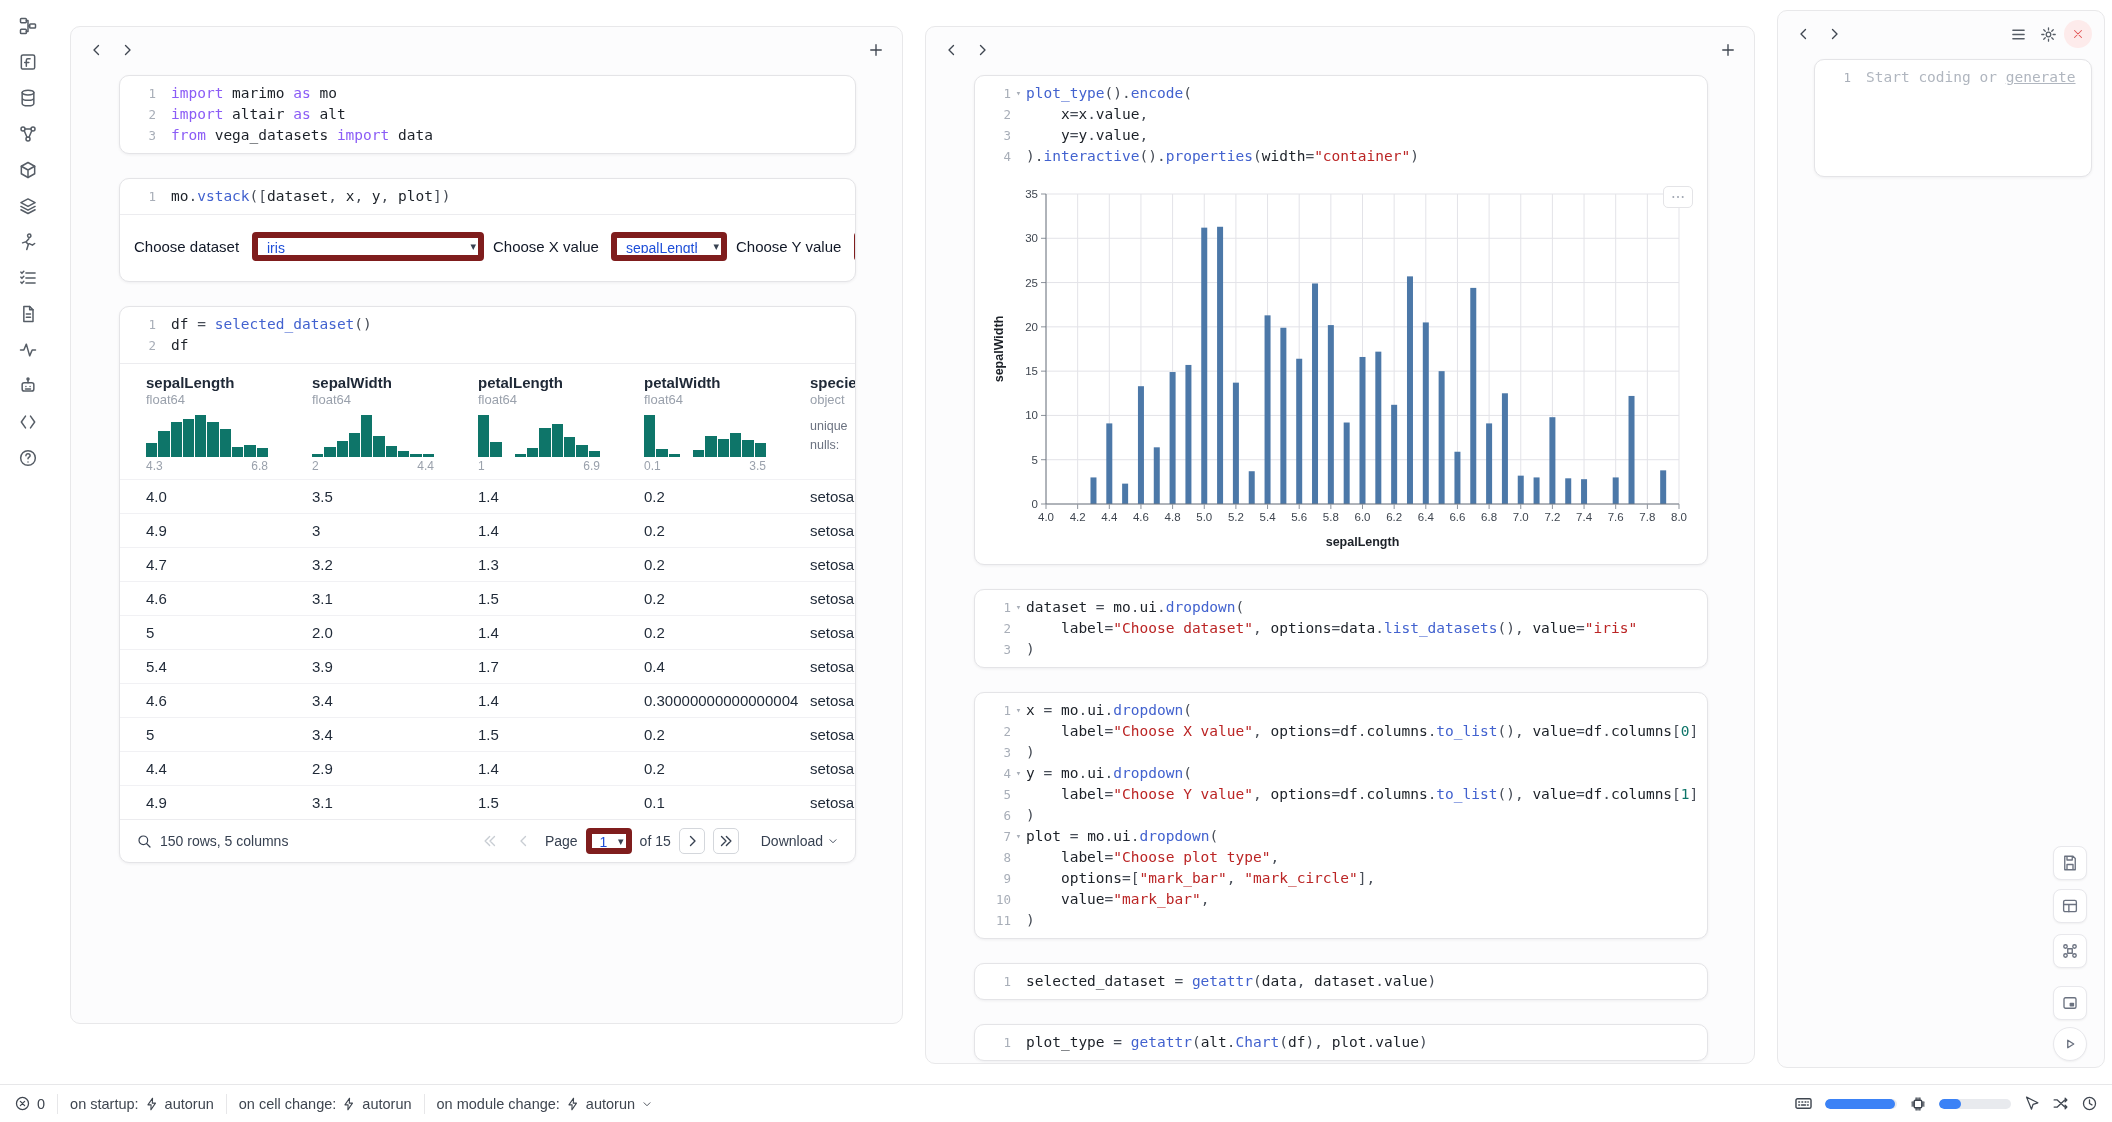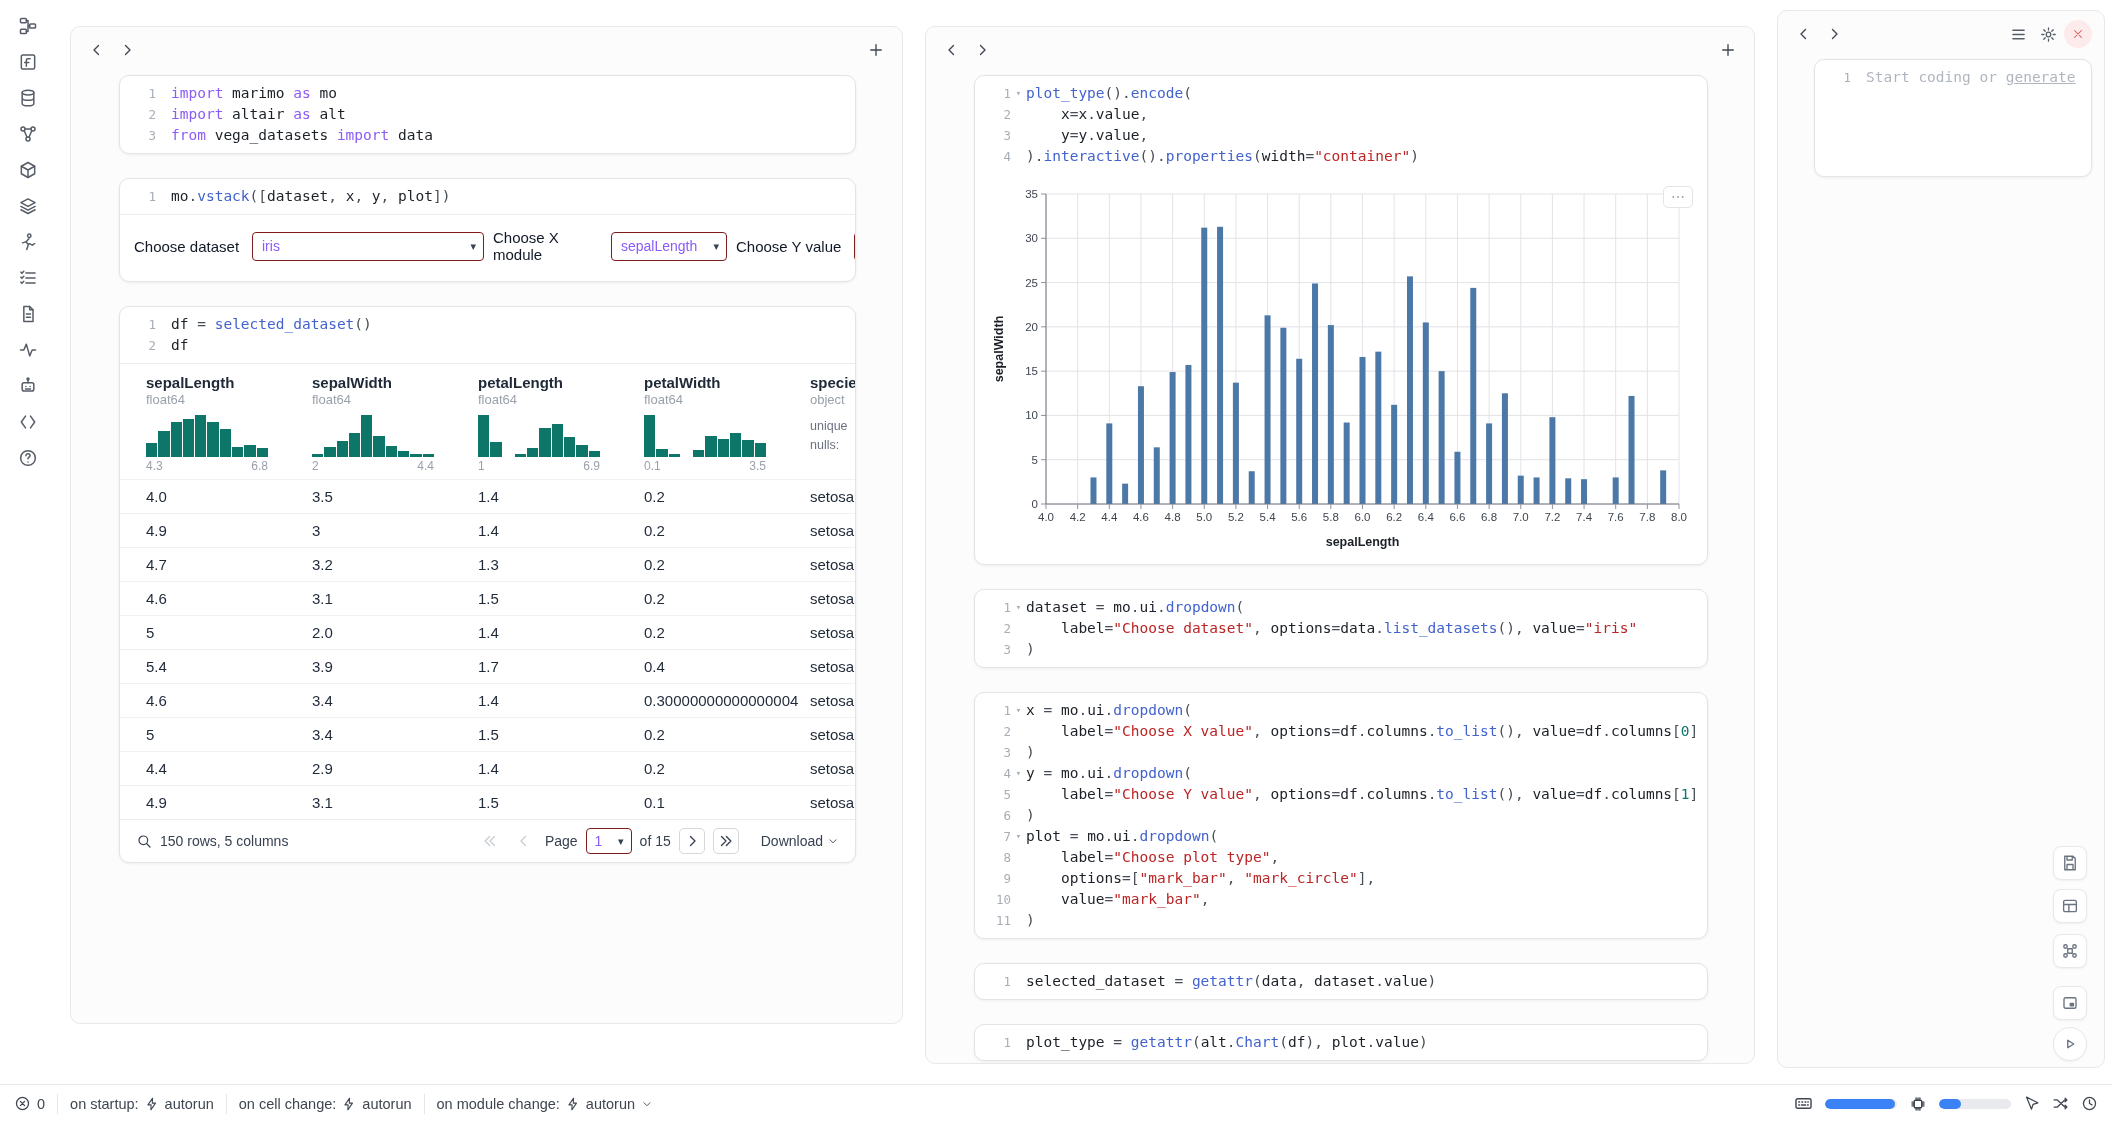--- a/index.html
+++ b/index.html
@@ -53,21 +53,21 @@
   .cell-divider { border-top:1px solid #ececef; }
 
   
   .controls { padding:14px 16px 18px 14px; display:flex; flex-direction:row; gap:9px; }
   .control-row { display:flex; align-items:center; }
   .control-label { min-width:118px; padding-right:10px; font-size:15px; color:#111827; }
   .select-wrap { position:relative; display:inline-block; }
   .select-wrap::after { content:"▾"; position:absolute; right:8px; top:50%; transform:translateY(-50%); pointer-events:none; color:#374151; font-size:11px; }
   select {
     appearance:none; -webkit-appearance:none; font-family:inherit;
-    border:1px solid #7f1d1d; border-radius:4px; background:#fff; color:#8b5cf6;
+    border:6px solid #7f1d1d; border-radius:4px; background:#fff; color:#1d4ed8;
     font-size:14px; height:29px; padding:2px 24px 2px 9px; cursor:pointer;
   }
 
   
   .df-grid { display:grid; grid-template-columns:166px 166px 166px 166px minmax(0,1fr); padding-left:26px; }
   .df-hcell { padding:10px 14px 6px 0; overflow:hidden; white-space:nowrap; }
   .col-name { font-weight:600; font-size:15px; color:#1f2937; }
   .col-dtype { font-size:13px; color:#9aa1ac; margin-top:1px; }
   .hist { width:122px; height:42px; display:flex; align-items:flex-end; gap:1px; margin-top:8px; }
   .hist-bar { flex:1; background:#0e7569; }
@@ -231,21 +231,21 @@
       <div class="code-block">
           <div class="code-line"><span class="gutter">1</span><span class="fold"></span><span class="code-text"><span class="tk-pl">mo</span><span class="tk-pu">.</span><span class="tk-fn">vstack</span><span class="tk-pu">([</span><span class="tk-pl">dataset</span><span class="tk-pu">, </span><span class="tk-pl">x</span><span class="tk-pu">, </span><span class="tk-pl">y</span><span class="tk-pu">, </span><span class="tk-pl">plot</span><span class="tk-pu">])</span></span></div>
         </div>
       <div class="cell-divider"></div>
       <div class="controls">
           <div class="control-row">
             <span class="control-label">Choose dataset</span>
             <span class="select-wrap"><select style="width: 232px;"><option>iris</option></select></span>
           </div>
           <div class="control-row">
-            <span class="control-label">Choose X module</span>
+            <span class="control-label">Choose X value</span>
             <span class="select-wrap"><select style="width: 116px;"><option>sepalLength</option></select></span>
           </div>
           <div class="control-row">
             <span class="control-label">Choose Y value</span>
             <span class="select-wrap"><select style="width: 110px;"><option>sepalWidth</option></select></span>
           </div>
           <div class="control-row">
             <span class="control-label">Choose plot type</span>
             <span class="select-wrap"><select style="width: 104px;"><option>mark_bar</option></select></span>
           </div>

